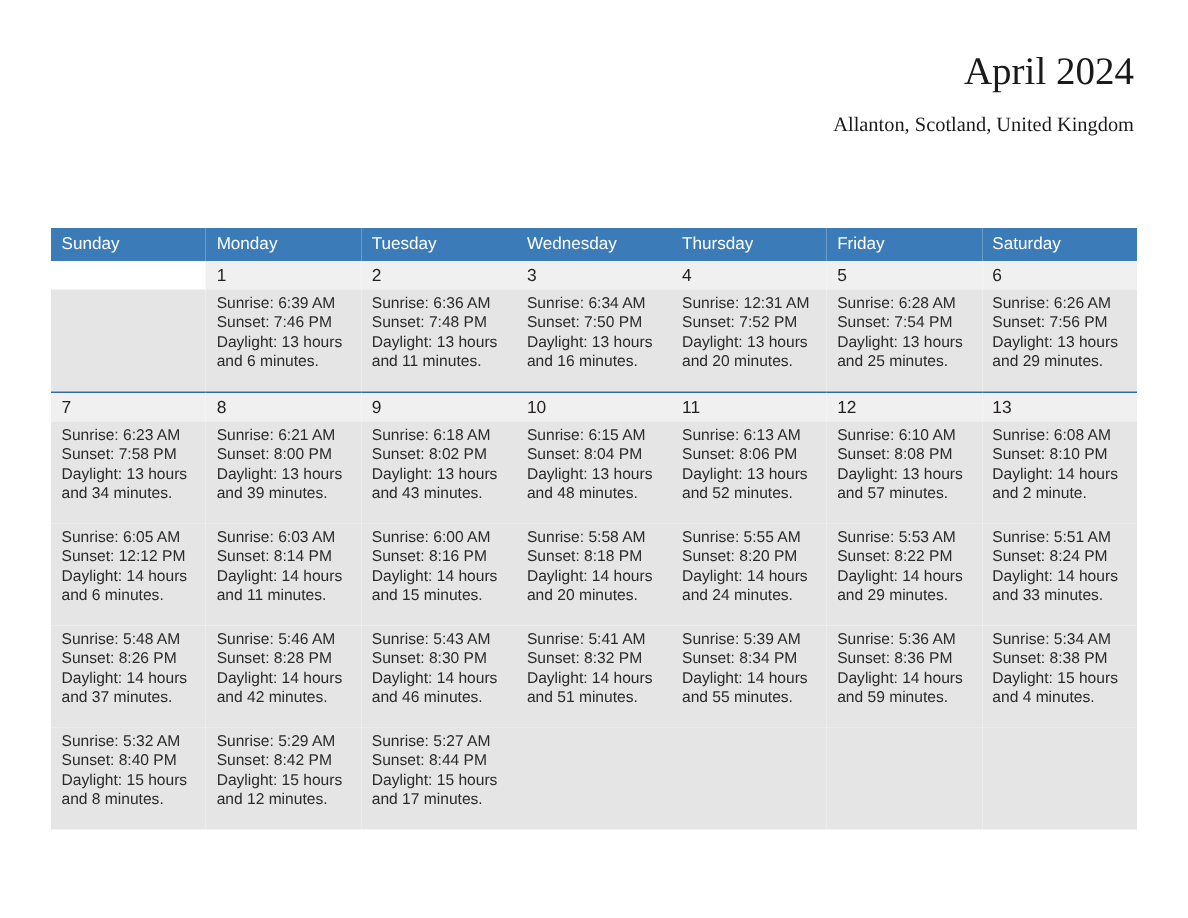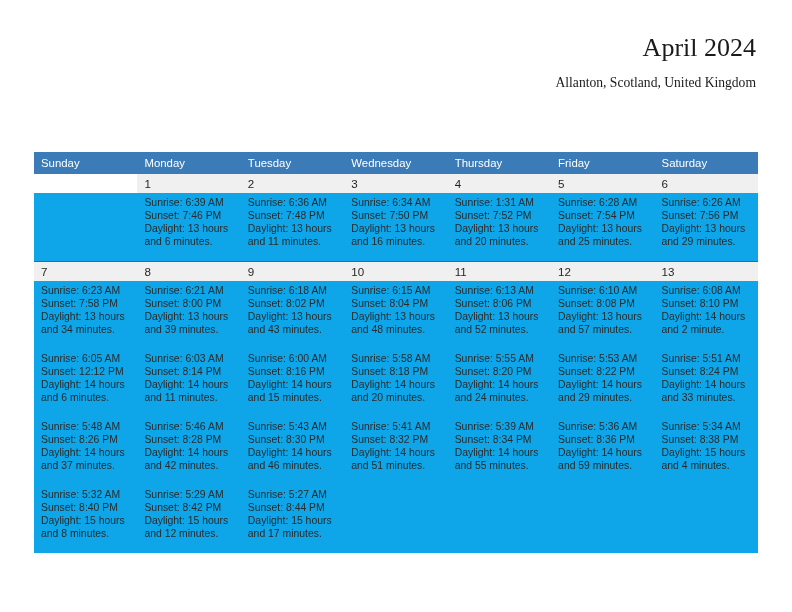--- a/index.html
+++ b/index.html
@@ -110,21 +110,21 @@
     vertical-align: top;
     line-height: 13px;
     white-space: nowrap;
   }
   tr.numrow.firstrow td { border-top: none; }
   tr.numrow td.empty { background: transparent; border-top: none; }
   tr.numrow.firstrow td.empty { background: transparent; }
 
   
   tr.detailrow td {
-    background: #0ea5e9;
+    background: #e5e5e5;
     font-size: 10.4px;
     color: #2a2a2a;
     padding: 3px 4px 10px 7px;
     vertical-align: top;
     line-height: 13.1px;
     height: 68px;
   }
   .dl { display: block; white-space: nowrap; }
 </style>
 </head>
@@ -192,21 +192,21 @@
             <span class="dl">Daylight: 13 hours</span>
             <span class="dl">and 11 minutes.</span>
           </td>
           <td>
             <span class="dl">Sunrise: 6:34 AM</span>
             <span class="dl">Sunset: 7:50 PM</span>
             <span class="dl">Daylight: 13 hours</span>
             <span class="dl">and 16 minutes.</span>
           </td>
           <td>
-            <span class="dl">Sunrise: 1:31 AM</span>
+            <span class="dl">Sunrise: 12:31 AM</span>
             <span class="dl">Sunset: 7:52 PM</span>
             <span class="dl">Daylight: 13 hours</span>
             <span class="dl">and 20 minutes.</span>
           </td>
           <td>
             <span class="dl">Sunrise: 6:28 AM</span>
             <span class="dl">Sunset: 7:54 PM</span>
             <span class="dl">Daylight: 13 hours</span>
             <span class="dl">and 25 minutes.</span>
           </td>

